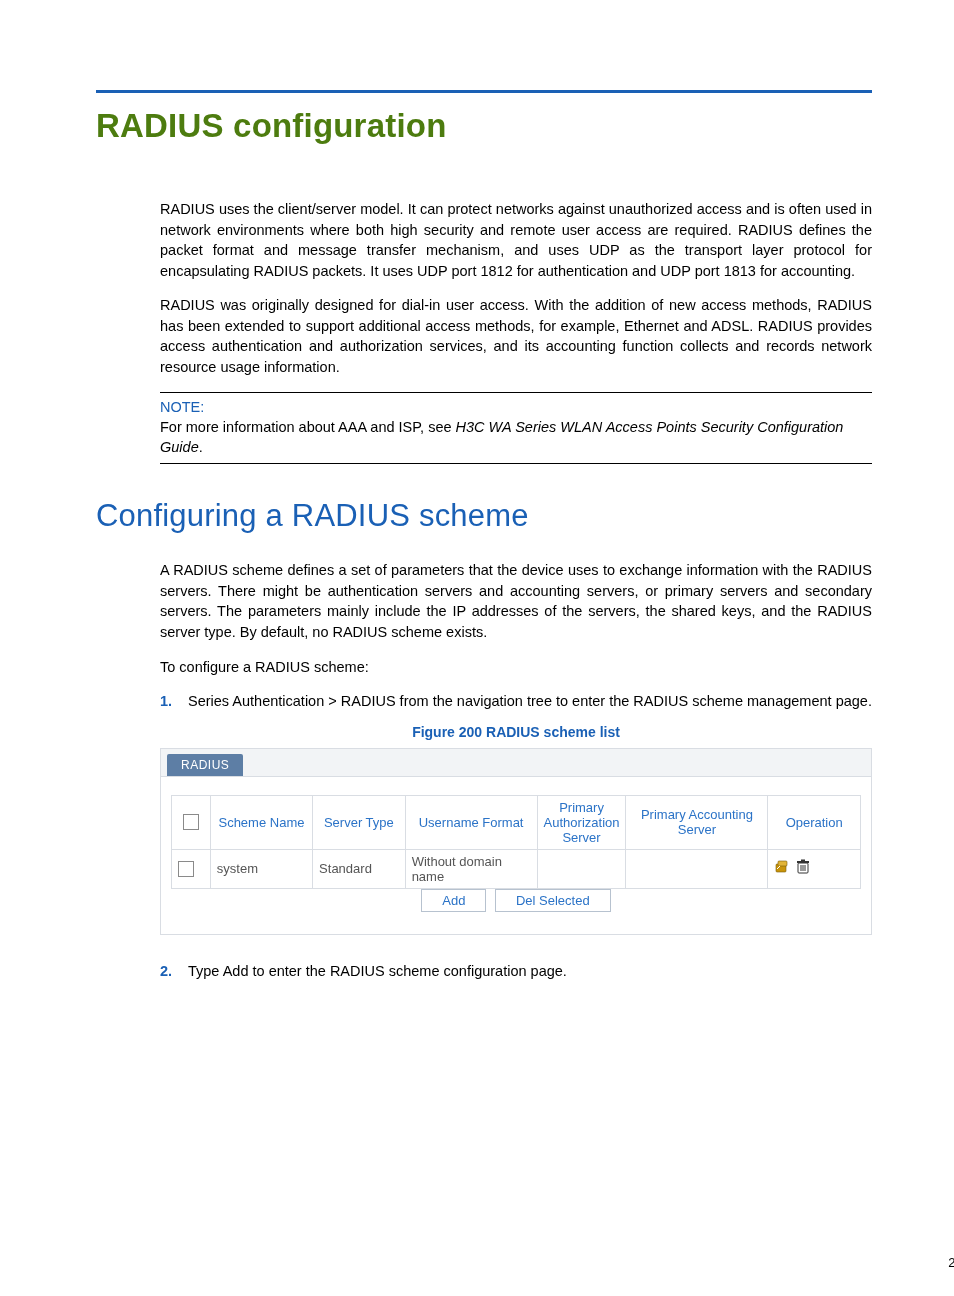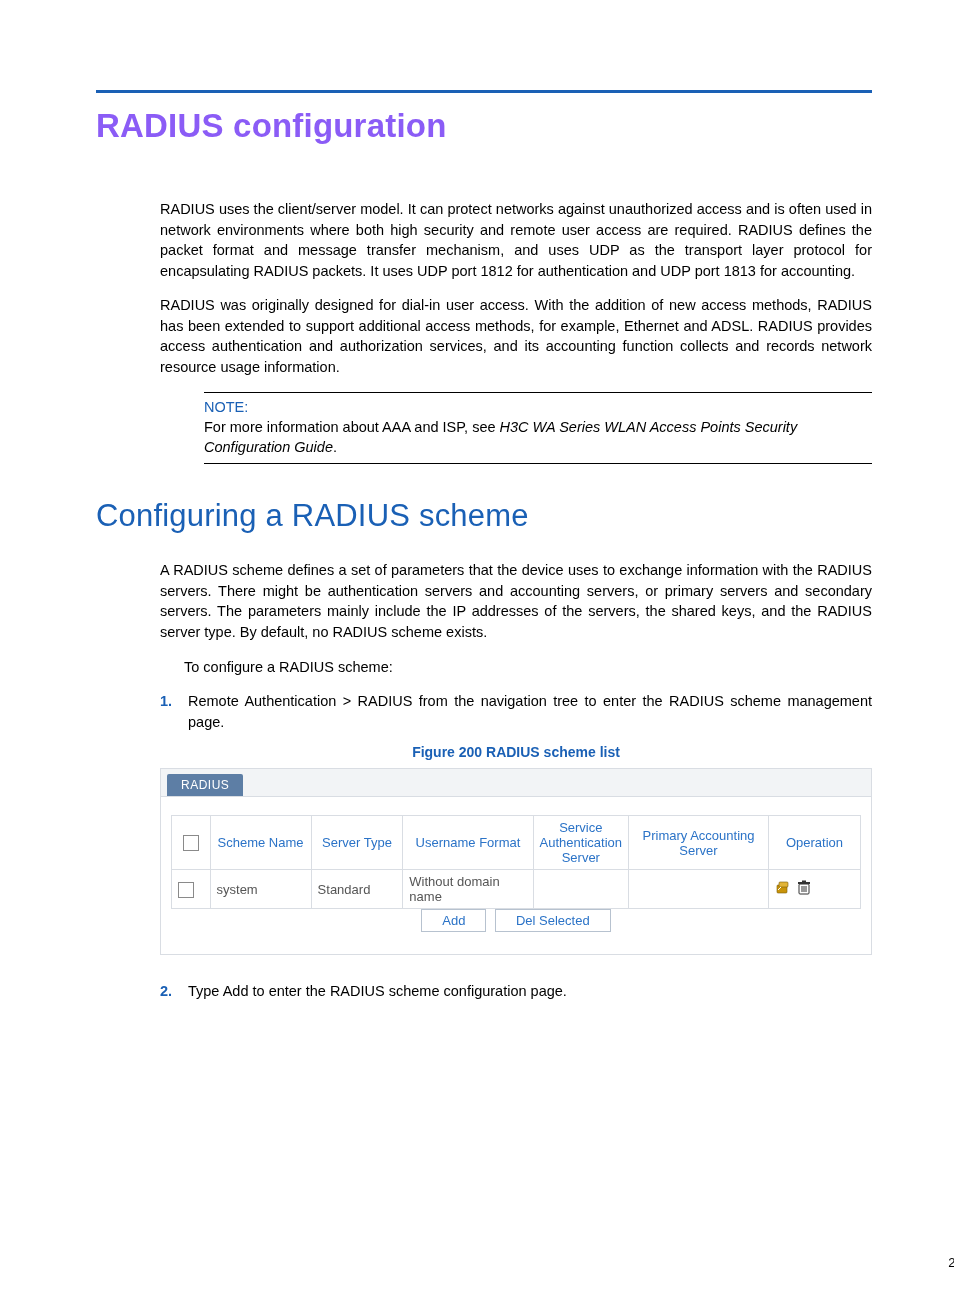--- a/index.html
+++ b/index.html
@@ -14,21 +14,21 @@
     min-height: 1296px;
     box-sizing: border-box;
     padding: 90px 82px 40px 96px;
     position: relative;
   }
   .top-rule {
     border-top: 3px solid #1a60b5;
     margin-bottom: 14px;
   }
   h1.title {
-    color: #8b5cf6;
+    color: #4d7c0f;
     font-weight: 700;
     font-size: 33px;
     margin: 0 0 54px 0;
     letter-spacing: 0.2px;
   }
   h2.section {
     color: #1a60b5;
     font-weight: 400;
     font-size: 31px;
     margin: 0 0 26px 0;
@@ -39,21 +39,20 @@
   }
   p.para {
     font-size: 14.5px;
     line-height: 1.42;
     text-align: justify;
     margin: 0 0 14px 0;
   }
   .note-box {
     margin-top: 10px;
     margin-bottom: 34px;
-    margin-left: 44px;
   }
   .note-rule {
     border-top: 1px solid #000;
   }
   .note-label {
     color: #1a60b5;
     font-size: 14.5px;
     margin: 6px 0 2px 0;
   }
   .note-text {
@@ -202,46 +201,46 @@
         <span>For more information about AAA and ISP, see </span><span class="ital">H3C WA Series WLAN Access Points Security Configuration Guide</span><span>.</span>
       </p>
       <div class="note-rule"></div>
     </div>
   </div>
 
   <h2 class="section">Configuring a RADIUS scheme</h2>
 
   <div class="body-text">
     <p class="para">A RADIUS scheme defines a set of parameters that the device uses to exchange information with the RADIUS servers. There might be authentication servers and accounting servers, or primary servers and secondary servers. The parameters mainly include the IP addresses of the servers, the shared keys, and the RADIUS server type. By default, no RADIUS scheme exists.</p>
-    <p class="para" style="text-align:left;margin-left:24px;">To configure a RADIUS scheme:</p>
+    <p class="para" style="text-align:left;">To configure a RADIUS scheme:</p>
 
     <ol class="steps">
       <li>
         <span class="num">1.</span>
-        <span>Remote </span><span class="bold">Authentication</span><span> &gt; </span><span class="bold">RADIUS</span><span> from the navigation tree to enter the RADIUS scheme management page.</span>
+        <span>Series </span><span class="bold">Authentication</span><span> &gt; </span><span class="bold">RADIUS</span><span> from the navigation tree to enter the RADIUS scheme management page.</span>
       </li>
     </ol>
 
     <div class="figure-caption">Figure 200 RADIUS scheme list</div>
 
     <div class="ui-screenshot">
       <div class="ui-tabbar">
         <div class="ui-tab">RADIUS</div>
       </div>
       <div class="ui-body">
         <table class="ui-table">
           <thead>
             <tr>
               <th class="col-chk">
                 <span class="chk"></span>
               </th>
               <th style="width:90px;">Scheme Name</th>
               <th style="width:80px;">Server Type</th>
               <th style="width:120px;">Username Format</th>
-              <th>Service Authentication Server</th>
+              <th>Primary Authorization Server</th>
               <th style="width:130px;">Primary Accounting Server</th>
               <th style="width:80px;">Operation</th>
             </tr>
           </thead>
           <tbody>
             <tr class="row-data">
               <td class="col-chk">
                 <span class="chk"></span>
               </td>
               <td>system</td>

